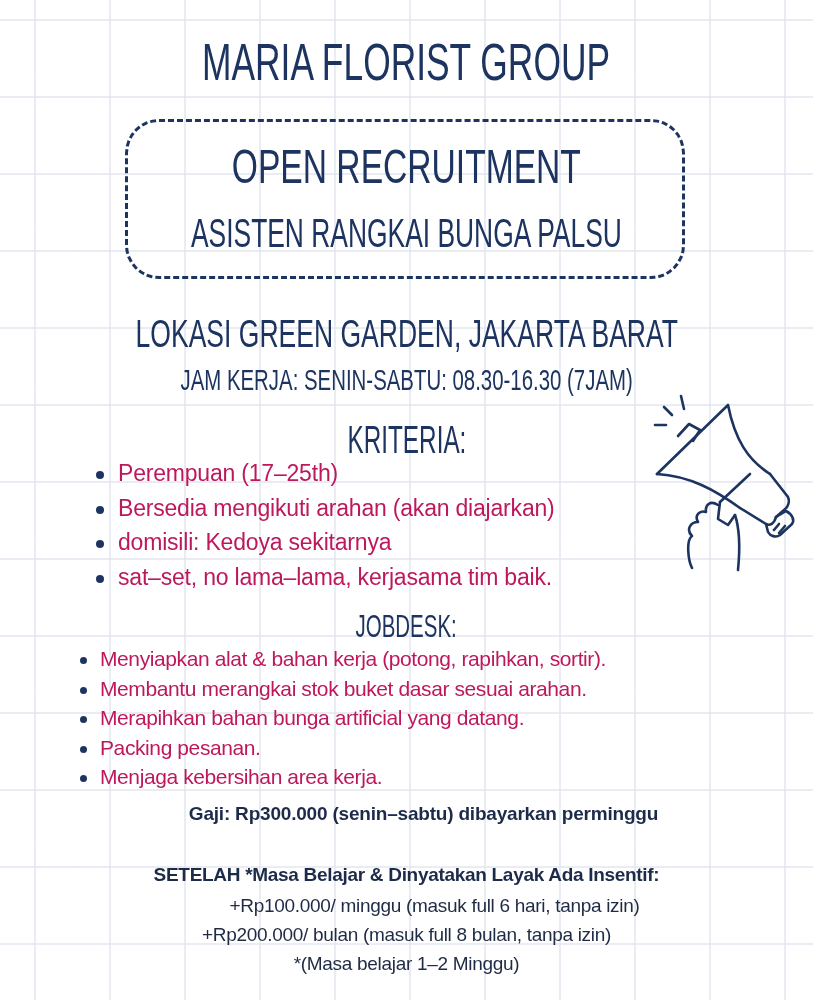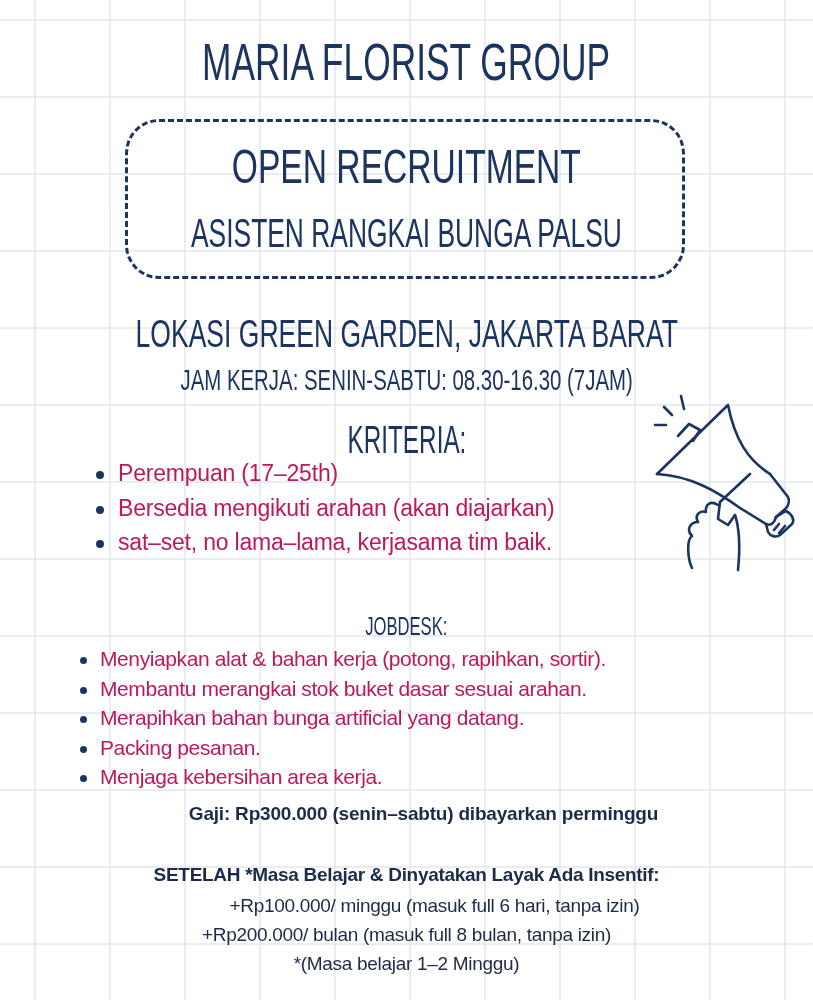--- a/index.html
+++ b/index.html
@@ -30,21 +30,21 @@
   #title1 { top: 141px; font-size: 48px; line-height: 52px; }
   #title1 .condensed { transform: scaleX(0.70); }
   #title2 { top: 210px; font-size: 40px; line-height: 46px; }
   #title2 .condensed { transform: scaleX(0.66); }
   #location { top: 306px; font-size: 39px; line-height: 40px; margin-top: 8px; }
   #location .condensed { transform: scaleX(0.68); }
   #hours { top: 362px; font-size: 30px; line-height: 36px; }
   #hours .condensed { transform: scaleX(0.68); }
   #kriteria-title { top: 418px; font-size: 38px; line-height: 44px; }
   #kriteria-title .condensed { transform: scaleX(0.64); }
-  #jobdesk-title { top: 604px; font-size: 26px; line-height: 44px; }
+  #jobdesk-title { top: 604px; font-size: 32px; line-height: 44px; }
   #jobdesk-title .condensed { transform: scaleX(0.64); }
 
   ul.list { position: absolute; margin: 0; padding: 0; list-style: none; }
   ul.list li { position: relative; white-space: nowrap; color: #be185d; }
   ul.list li .dot {
     position: absolute; width: 8px; height: 8px; border-radius: 50%;
     background: #1d3461;
   }
   #kriteria-list { left: 96px; top: 456px; }
   #kriteria-list li { font-size: 23px; line-height: 34.5px; padding-left: 22px; letter-spacing: -0.2px; }
@@ -86,20 +86,21 @@
 <div class="heading" id="hours">
   <span class="condensed">JAM KERJA: SENIN-SABTU: 08.30-16.30 (7JAM)</span>
 </div>
 
 <div class="heading" id="kriteria-title">
   <span class="condensed">KRITERIA:</span>
 </div>
 <ul class="list" id="kriteria-list">
   <li><span class="dot"></span><span>Perempuan (17–25th)</span></li>
   <li><span class="dot"></span><span>Bersedia mengikuti arahan (akan diajarkan)</span></li>
+  <li><span class="dot"></span><span>domisili: Kedoya sekitarnya</span></li>
   <li><span class="dot"></span><span>sat–set, no lama–lama, kerjasama tim baik.</span></li>
 </ul>
 
 <svg id="megaphone" viewBox="640 385 160 200" fill="none" stroke="#1d3461" stroke-width="2.6" stroke-linecap="round" stroke-linejoin="round">
 
   <line x1="655" y1="425" x2="666" y2="425"></line>
   <line x1="664" y1="407" x2="672" y2="415"></line>
   <line x1="681" y1="396" x2="684" y2="409"></line>
 
   <path d="M678 436 L689 424 L700 430 L693 441"></path>

